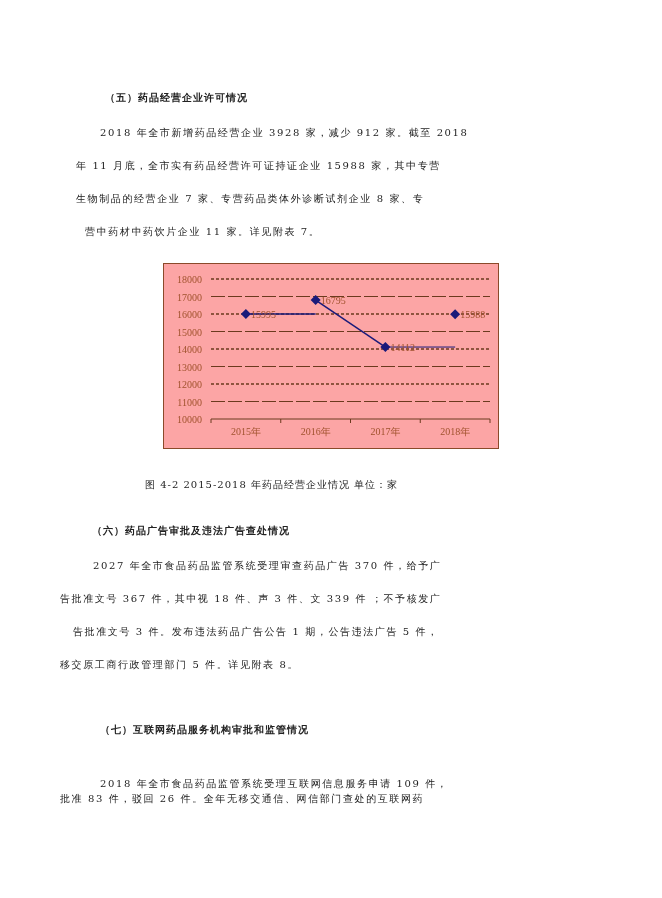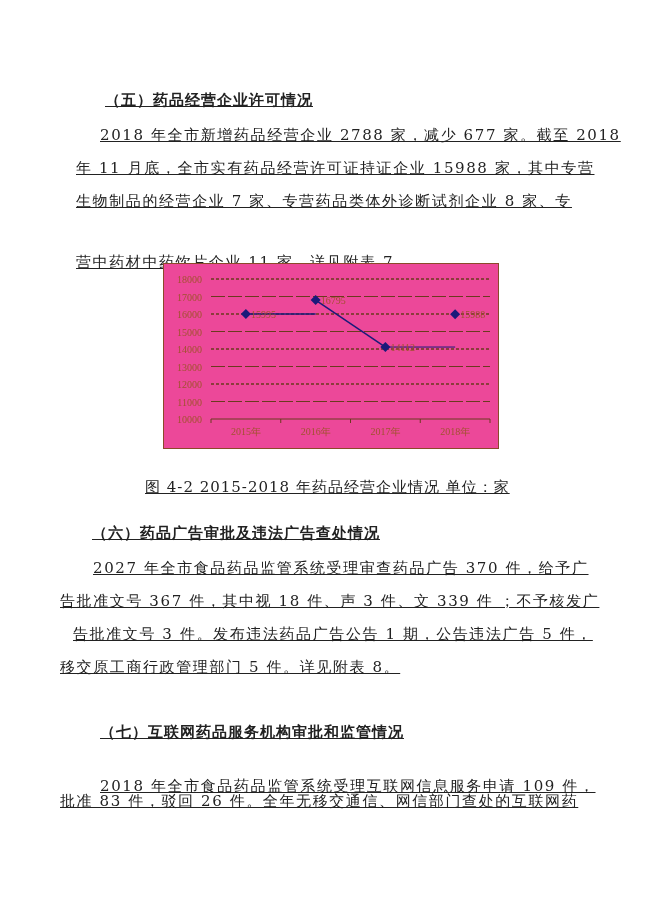--- a/index.html
+++ b/index.html
@@ -1,29 +1,29 @@
 <!DOCTYPE html>
 <html><head>
 <meta charset="utf-8">
 <style>
   html,body{margin:0;padding:0;background:#fff;}
   body{width:662px;height:898px;position:relative;overflow:hidden;font-family:"DejaVu Serif","Liberation Serif",serif;color:#222;}
-  .line{position:absolute;font-size:15px;white-space:nowrap;letter-spacing:1.6px;text-decoration:underline;}
+  .line{position:absolute;font-size:10px;white-space:nowrap;letter-spacing:1.6px;}
   .heading{font-weight:bold;letter-spacing:1px;}
-  .chart-box{position:absolute;left:163px;top:263px;width:334px;height:184px;border:1px solid #8b4a2a;background:#ec4899;}
+  .chart-box{position:absolute;left:163px;top:263px;width:334px;height:184px;border:1px solid #8b4a2a;background:#fca5a5;}
   svg text{font-family:"Liberation Serif",serif;}
 </style>
 </head>
 <body>
 
 <div class="line heading" style="left:105px;top:91px;">（五）药品经营企业许可情况</div>
-<div class="line" style="left:100px;top:126px;">2018 年全市新增药品经营企业 2788 家，减少 677 家。截至 2018</div>
+<div class="line" style="left:100px;top:126px;">2018 年全市新增药品经营企业 3928 家，减少 912 家。截至 2018</div>
 <div class="line" style="left:76px;top:159px;">年 11 月底，全市实有药品经营许可证持证企业 15988 家，其中专营</div>
 <div class="line" style="left:76px;top:192px;">生物制品的经营企业 7 家、专营药品类体外诊断试剂企业 8 家、专</div>
-<div class="line" style="left:76px;top:225px;margin-top:28px;">营中药材中药饮片企业 11 家。详见附表 7。</div>
+<div class="line" style="left:85px;top:225px;">营中药材中药饮片企业 11 家。详见附表 7。</div>
 
 <div class="chart-box">
   <svg width="334" height="184" viewBox="0 0 334 184">
     <g id="grid">
         <line x1="47" x2="326" y1="15" y2="15" stroke="#6b3a1e" stroke-width="1.6" stroke-dasharray="3,2"></line>
         <line x1="47" x2="326" y1="32.5" y2="32.5" stroke="#6b3a1e" stroke-width="1" stroke-dasharray="14,3"></line>
         <line x1="47" x2="326" y1="50" y2="50" stroke="#6b3a1e" stroke-width="1.6" stroke-dasharray="3,2"></line>
         <line x1="47" x2="326" y1="67.5" y2="67.5" stroke="#6b3a1e" stroke-width="1" stroke-dasharray="14,3"></line>
         <line x1="47" x2="326" y1="85" y2="85" stroke="#6b3a1e" stroke-width="1.6" stroke-dasharray="3,2"></line>
         <line x1="47" x2="326" y1="102.5" y2="102.5" stroke="#6b3a1e" stroke-width="1" stroke-dasharray="14,3"></line>

